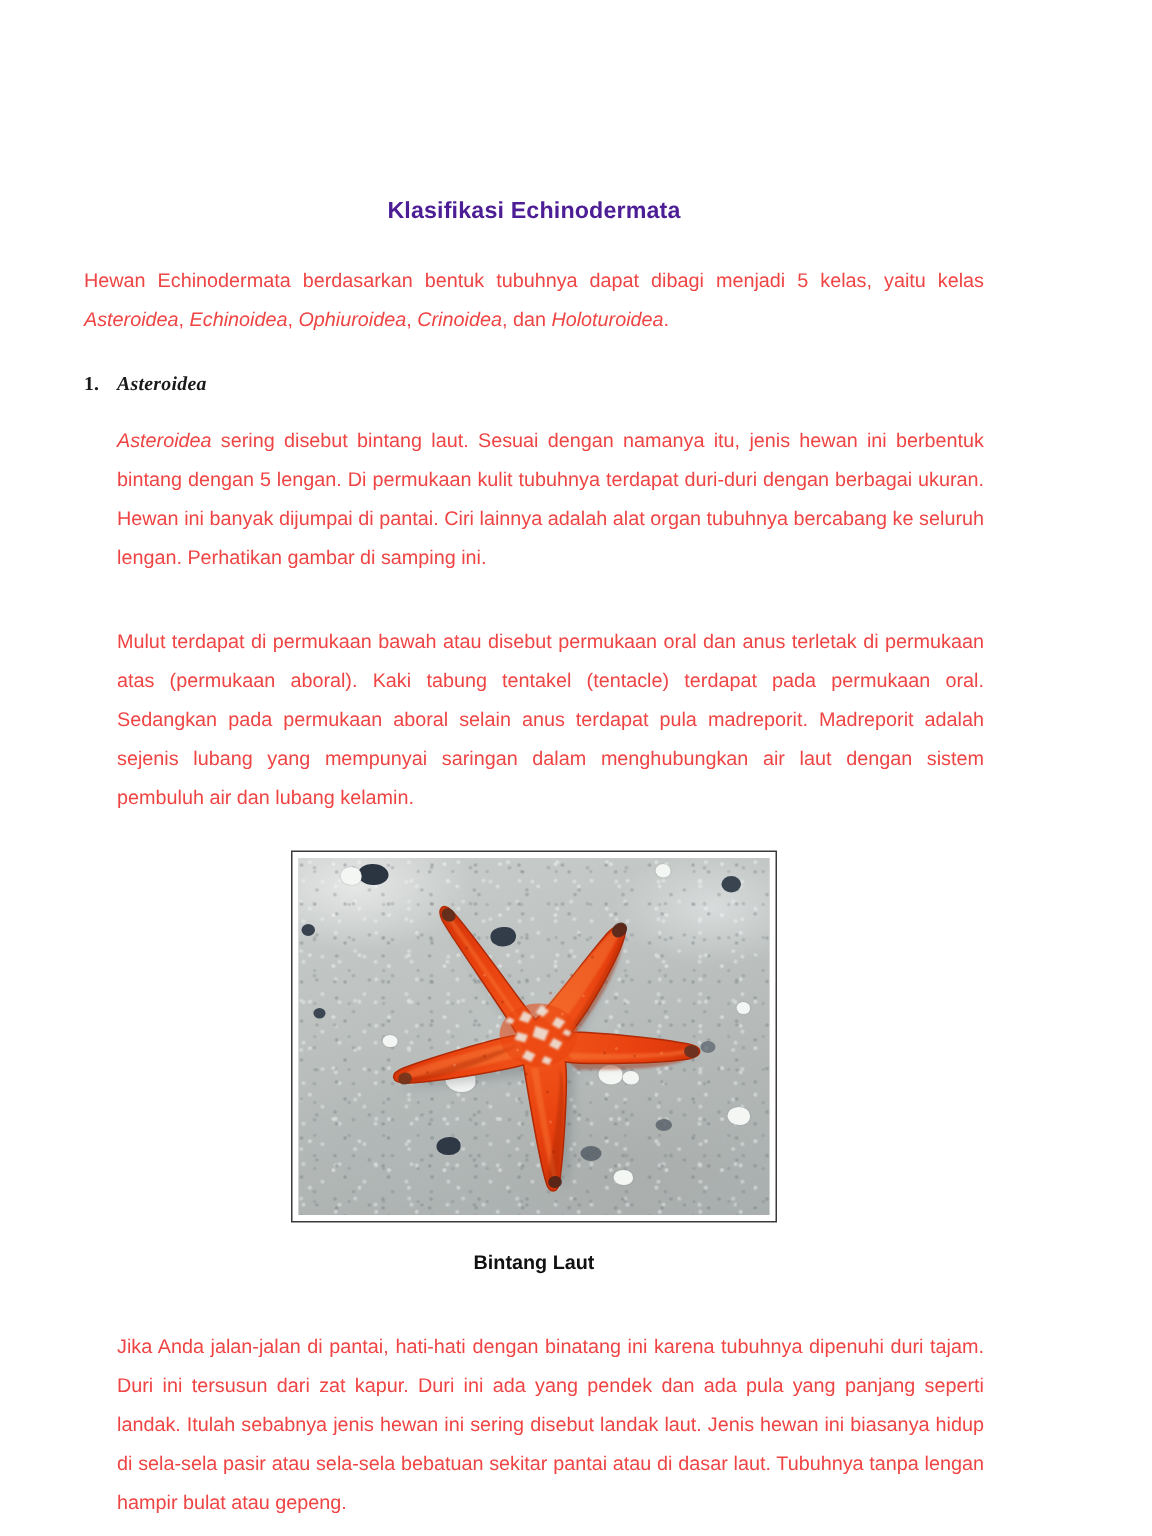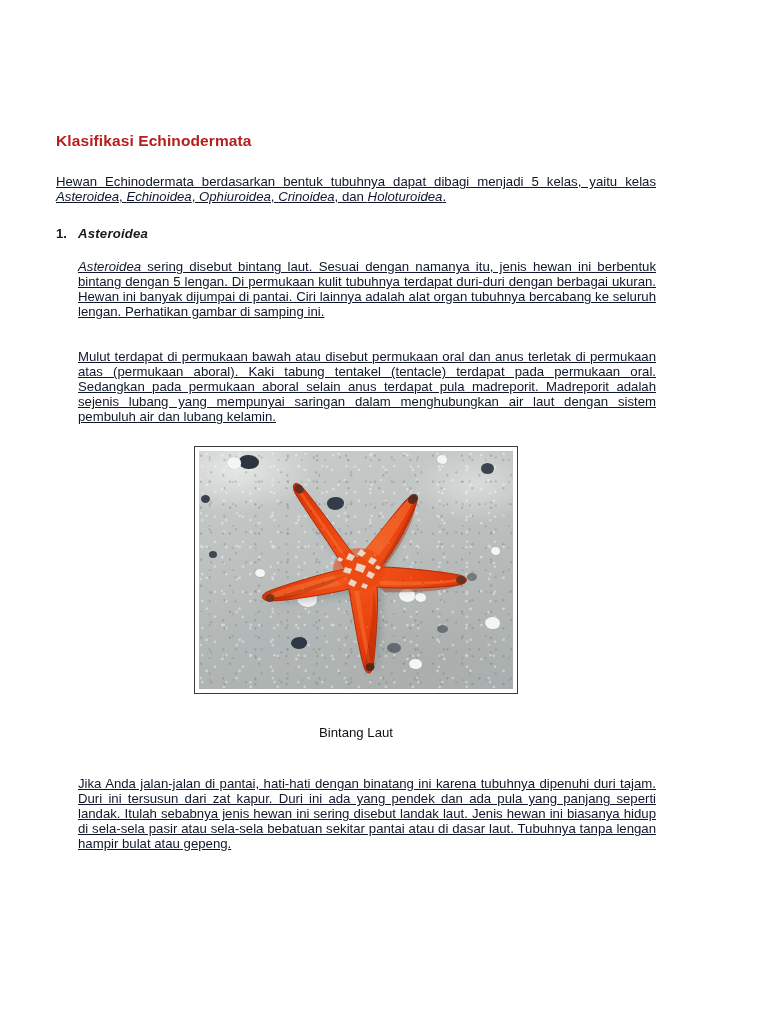--- a/index.html
+++ b/index.html
@@ -28,54 +28,55 @@
     position: absolute;
     left: 56px;
     top: 132px;
     width: 600px;
   }
 
   
   .doc-title {
     font-size: 15.5px;
     font-weight: bold;
+    text-align: center;
     letter-spacing: 0.1px;
     margin: 0 0 24px 0;
-    color: #b91c1c;
+    color: #4c1d95;
   }
 
   
   .para {
     font-size: 13.2px;
-    line-height: 15px;
+    line-height: 26px;
     text-align: justify;
     text-justify: inter-word;
     margin: 0;
-    color: #0f172a;
-    text-decoration: underline;
+    color: #ef4444;
   }
   .para.intro {
     margin-bottom: 21px;
   }
   .para.indented {
     margin-left: 22px;
     width: 578px;
   }
   .para.indented + .para.indented {
     margin-top: 30px;
   }
   .it { font-style: italic; }
 
   
   .list-heading {
     position: relative;
     font-size: 13.2px;
     line-height: 18px;
     margin: 0 0 16px 0;
     padding-left: 0;
+    font-family: Liberation Serif, serif;
   }
   .list-heading .num {
     display: inline-block;
     width: 22px;
     font-weight: bold;
     font-style: normal;
   }
   .list-heading .term {
     font-weight: bold;
     font-style: italic;
@@ -145,23 +146,23 @@
     background: #f4f6f4;
     border-radius: 50% 50% 45% 55%;
     box-shadow: 0 0 1px rgba(120,126,126,0.6);
   }
   .star-wrap {
     position: absolute;
     left: 0; top: 0;
     width: 314px; height: 238px;
   }
   .caption {
-    margin-top: 31px;
+    margin-top: 19px;
     font-size: 13.2px;
-    font-weight: normal;
+    font-weight: bold;
     color: #111111;
   }
 </style>
 </head>
 <body>
 
 <div class="page">
   <div class="content">
 
     <h1 class="doc-title">Klasifikasi Echinodermata</h1>

